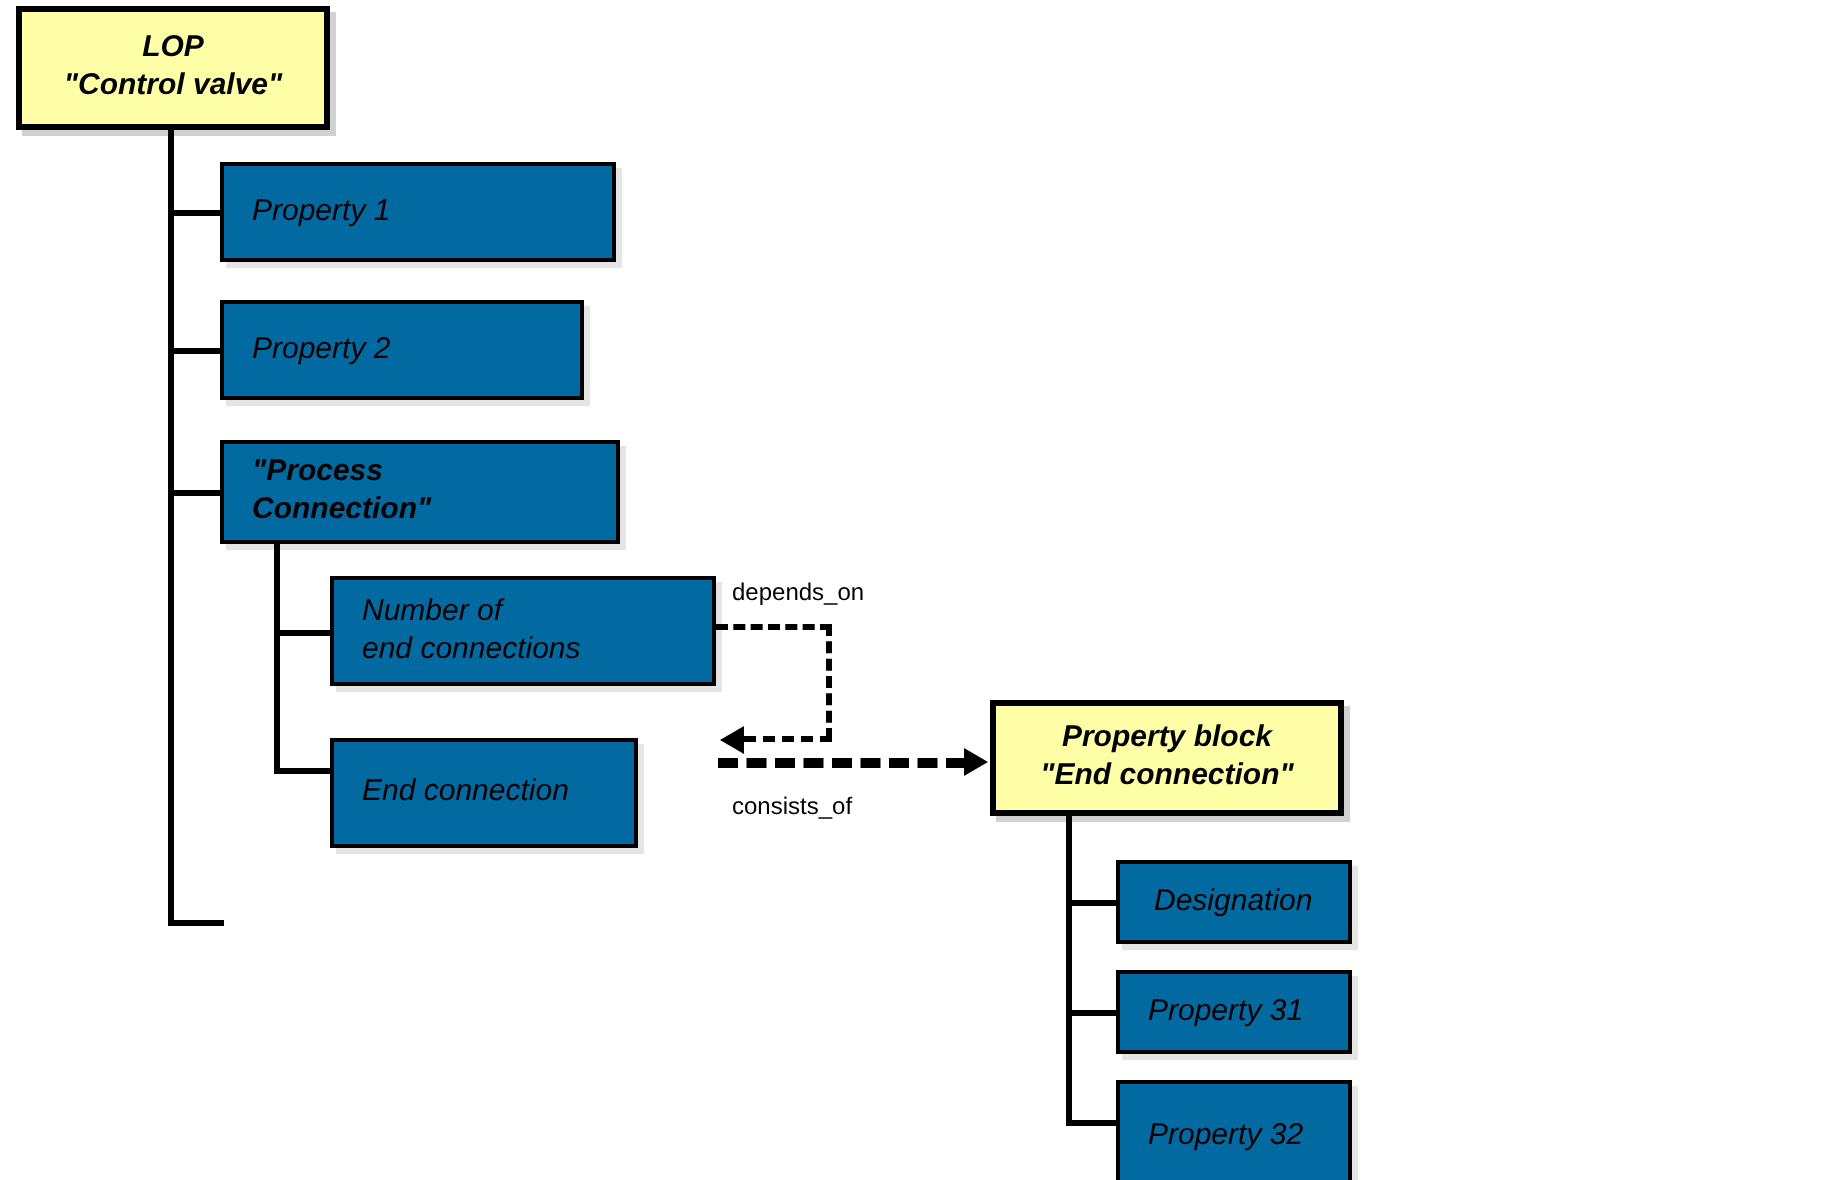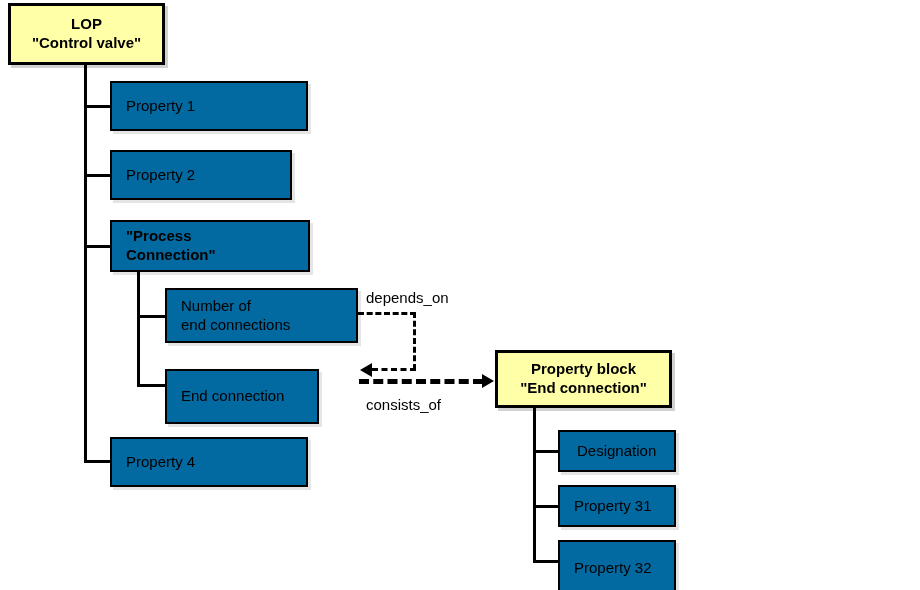--- a/index.html
+++ b/index.html
@@ -17,21 +17,21 @@
     box-sizing:border-box;
     background:#0369a1;
     border:2px solid #000000;
     display:flex;
     align-items:center;
     font-size:15px;
     color:#000000;
     line-height:1.25;
     white-space:pre-line;
   }
-  .node .label{pointer-events:none;}
+  .node .label{pointer-events:none;font-style:italic;}
   .node.plain{
     padding-left:14px;
     box-shadow:3px 3px 0 0 rgba(0,0,0,0.10);
   }
   .node.accent{
     background:#ffffa8;
     border:3px solid #000000;
     justify-content:center;
     text-align:center;
     font-weight:bold;
@@ -62,21 +62,21 @@
     border-right:12px solid #000000;
   }
   .arrow.right{
     border-top:7px solid transparent;
     border-bottom:7px solid transparent;
     border-left:12px solid #000000;
   }
 
   .rel-label{
     position:absolute;
-    font-size:15px;
+    font-size:12px;
     color:#000000;
     white-space:nowrap;
   }
 </style>
 </head>
 <body>
 
 <div id="canvas">
 
   <div class="node accent" style="left:8px;top:3px;width:157px;height:62px;">
@@ -95,23 +95,20 @@
     <span class="label">Property 2</span>
   </div>
   <div class="hline" style="left:84px;top:174px;width:28px;height:3px;"></div>
 
   <div class="node plain bold-text" style="left:110px;top:220px;width:200px;height:52px;">
     <span class="label">"Process
 Connection"</span>
   </div>
   <div class="hline" style="left:84px;top:245px;width:28px;height:3px;"></div>
 
-  <div class="node plain" style="left:110px;top:437px;width:198px;height:50px;">
-    <span class="label">Property 4</span>
-  </div>
   <div class="hline" style="left:84px;top:460px;width:28px;height:3px;"></div>
 
   <div class="vline" style="left:137px;top:272px;width:3px;height:114px;"></div>
 
   <div class="node plain" style="left:165px;top:288px;width:193px;height:55px;">
     <span class="label">Number of
 end connections</span>
   </div>
   <div class="hline" style="left:137px;top:315px;width:30px;height:3px;"></div>
 

